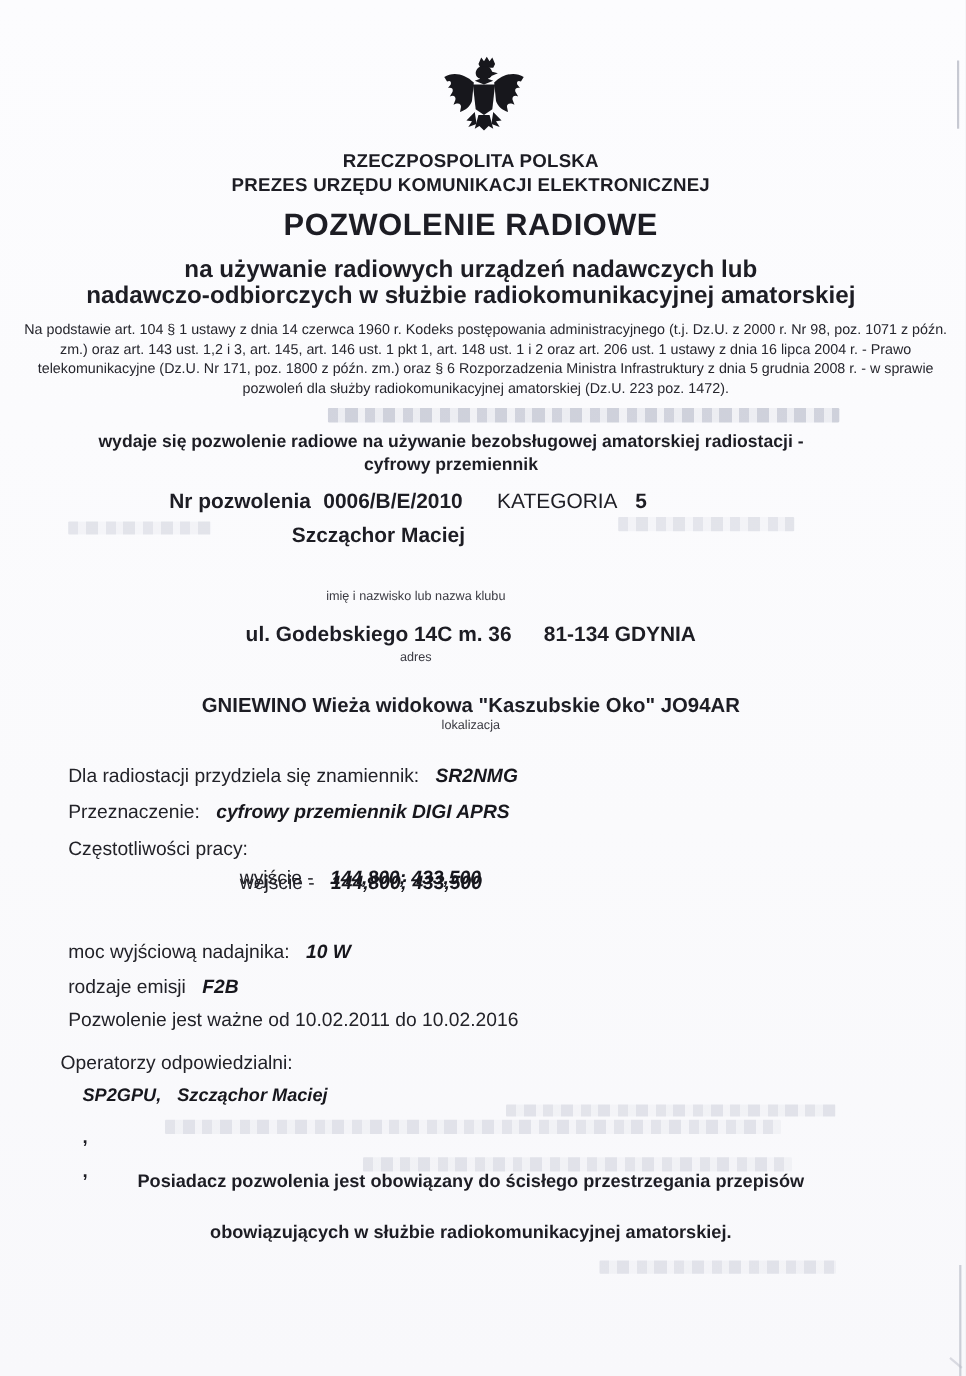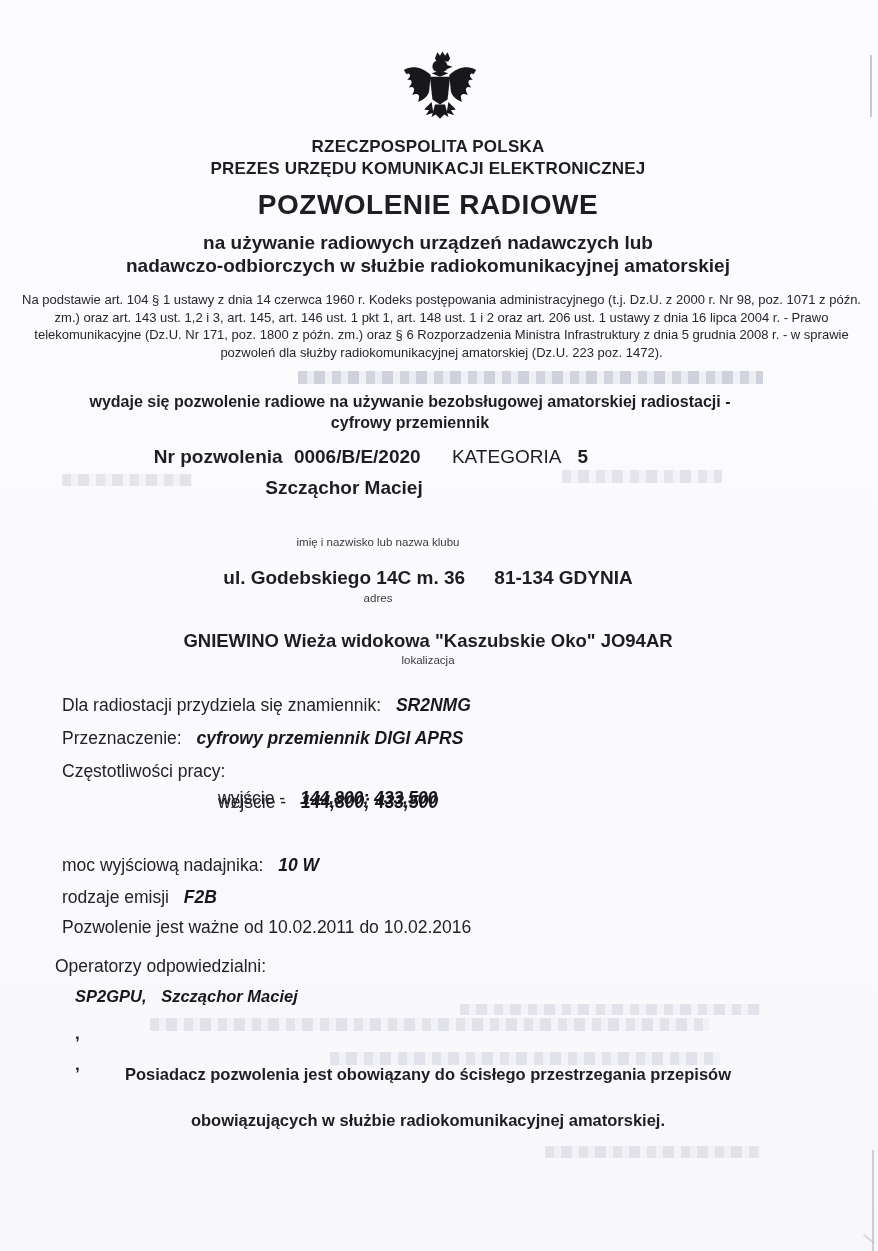--- a/index.html
+++ b/index.html
@@ -11,21 +11,21 @@
   .page {
     position:relative; width:878px; height:1251px; overflow:hidden;
     background:linear-gradient(180deg,#fcfcfe 0%, #fafafc 60%, #f8f8fb 100%);
     color:#1d1d24;
   }
   .abs { position:absolute; }
   .w100 { left:0; width:856px; text-align:center; }
   .bold { font-weight:bold; }
   .header-line { font-size:17px; font-weight:bold; letter-spacing:.2px; }
   .doc-title { font-size:28px; font-weight:bold; letter-spacing:.5px; }
-  .subtitle { font-size:19px; font-weight:bold; }
+  .subtitle { font-size:22px; font-weight:bold; }
   .legal { font-size:13px; line-height:17.5px; text-align:center; color:#26262d; }
   .grant { font-size:16px; font-weight:bold; }
   .permit-line { font-size:19px; }
   .caption { font-size:11.5px; color:#3a3a42; }
   .big-bold { font-size:19px; font-weight:bold; }
   .loc-bold { font-size:18.5px; font-weight:bold; }
   .body-line { font-size:17.5px; color:#222228; }
   .body-line b { font-weight:bold; color:#17171d;font-style:italic; }
   .val-gap { margin-left:10px; }
   .footer-line { font-size:16.5px; font-weight:bold; }
@@ -72,21 +72,21 @@
 
   <div class="abs legal" style="left:20px; top:291px; width:843px;">Na podstawie art. 104 § 1 ustawy z dnia 14 czerwca 1960 r. Kodeks postępowania administracyjnego (t.j. Dz.U. z 2000 r. Nr 98, poz. 1071 z późn. zm.) oraz art. 143 ust. 1,2 i 3, art. 145, art. 146 ust. 1 pkt 1, art. 148 ust. 1 i 2 oraz art. 206 ust. 1 ustawy z dnia 16 lipca 2004 r. - Prawo telekomunikacyjne (Dz.U. Nr 171, poz. 1800 z późn. zm.) oraz § 6 Rozporzadzenia Ministra Infrastruktury z dnia 5 grudnia 2008 r. - w sprawie pozwoleń dla służby radiokomunikacyjnej amatorskiej (Dz.U. 223 poz. 1472).</div>
 
   <div class="redaction" style="left:298px; top:371px; width:465px; height:13px;"></div>
 
   <div class="abs w100 grant" style="top:393px; margin-left:-18px;">wydaje się pozwolenie radiowe na używanie bezobsługowej amatorskiej radiostacji -</div>
   <div class="abs w100 grant" style="top:414px; margin-left:-18px;">cyfrowy przemiennik</div>
 
   <div class="abs w100 permit-line" style="top:446px; margin-left:-57px;">
     <span class="bold">Nr pozwolenia</span>
-    <span class="bold" style="margin-left:6px;">0006/B/E/2020</span>
+    <span class="bold" style="margin-left:6px;">0006/B/E/2010</span>
     <span style="margin-left:26px;">KATEGORIA</span>
     <span class="bold" style="margin-left:12px;">5</span>
   </div>
 
   <div class="redaction faint" style="left:62px; top:474px; width:130px; height:12px;"></div>
   <div class="redaction faint" style="left:562px; top:470px; width:160px; height:13px;"></div>
 
   <div class="abs w100 big-bold" style="top:477px; margin-left:-84px;">Szcząchor Maciej</div>
   <div class="abs w100 caption" style="top:536px; margin-left:-50px;">imię i nazwisko lub nazwa klubu</div>
 

